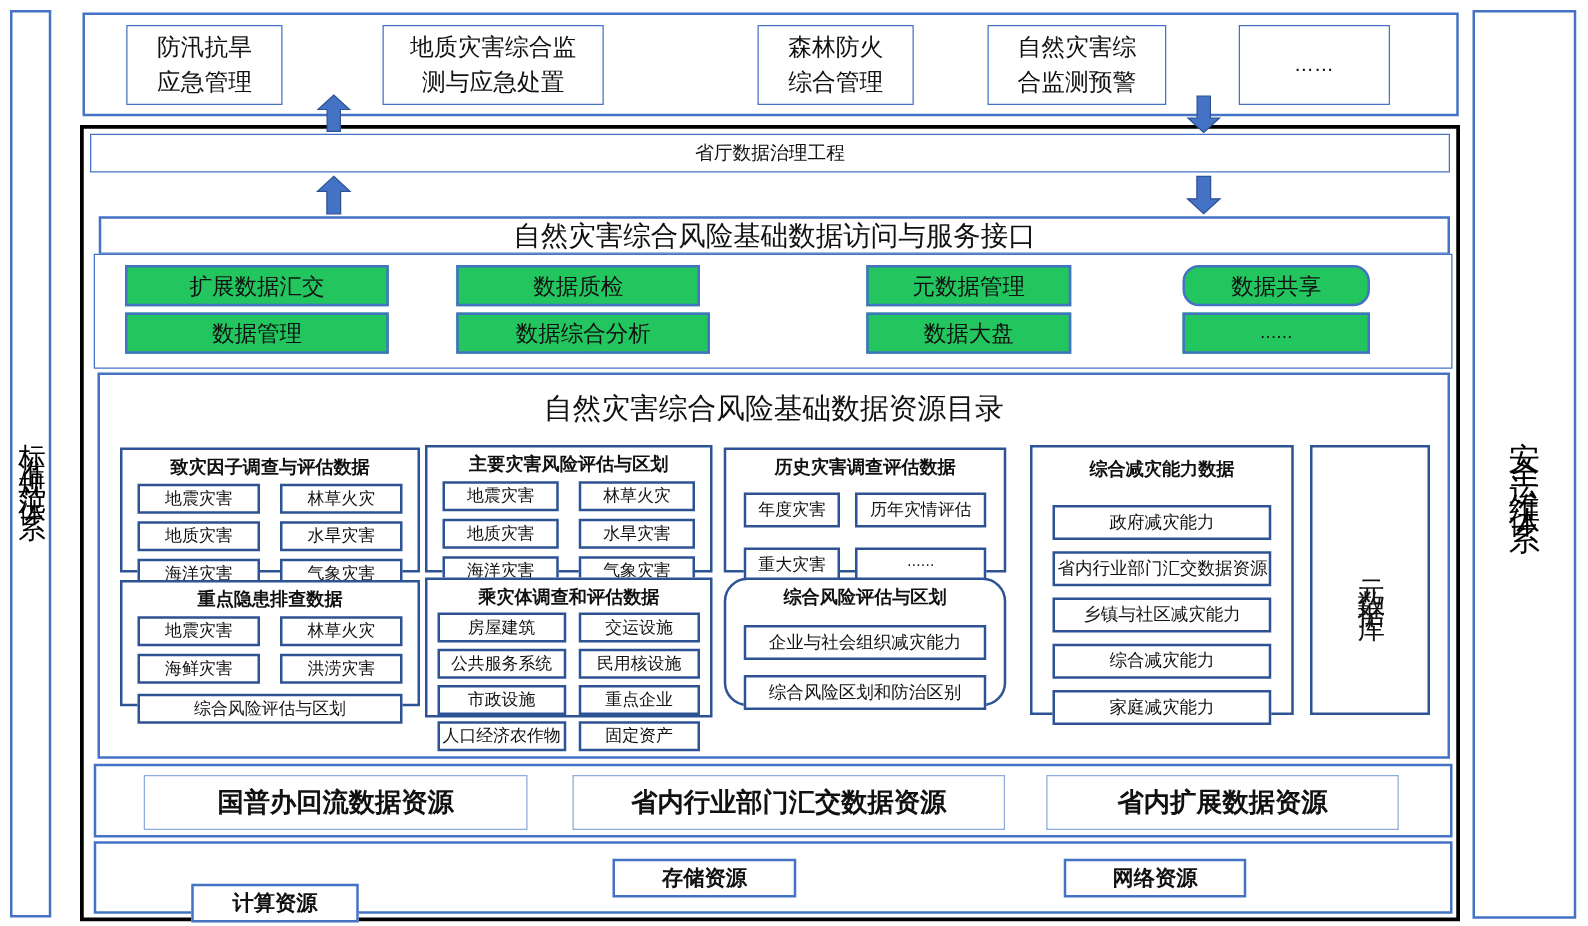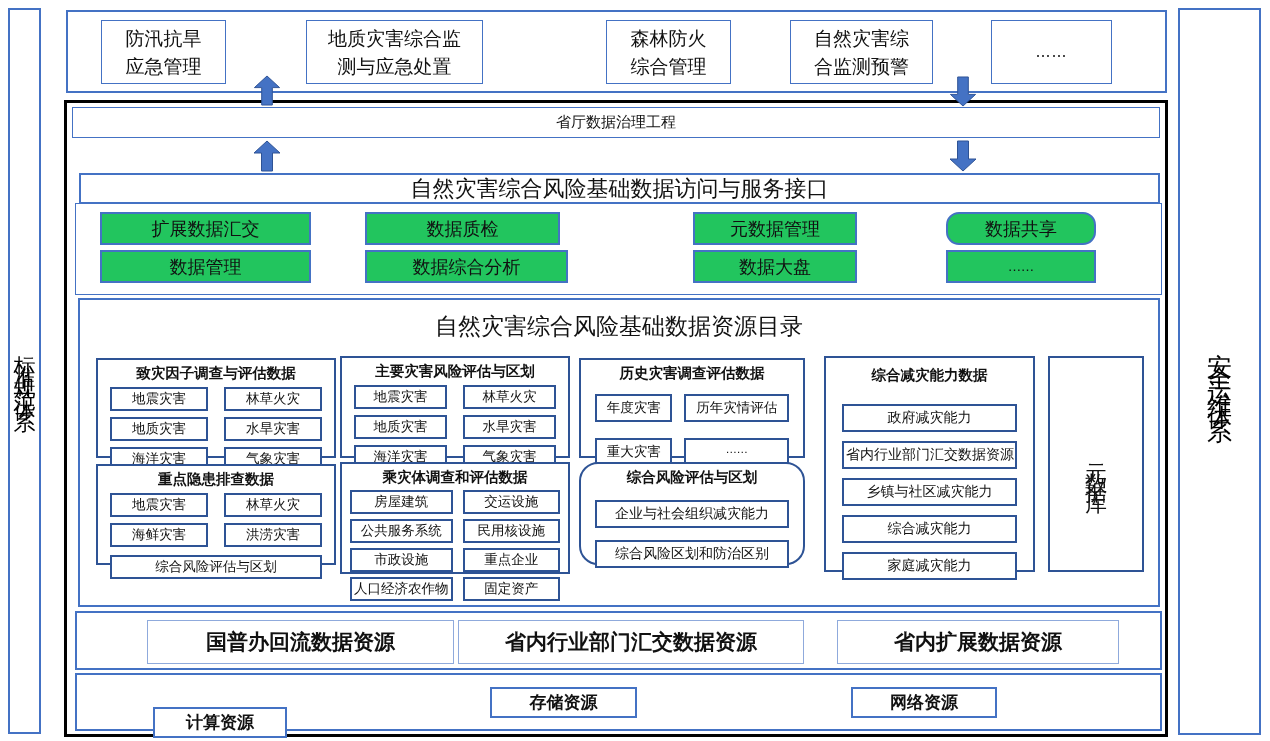--- a/index.html
+++ b/index.html
@@ -222,21 +222,21 @@
           <div class="item">家庭减灾能力</div>
         </div>
       </div>
 
       <div class="group centerflex" style="left:968px; top:56px; width:96px; height:216px;">
         <span class="vgroup-label">元数据库</span>
       </div>
     </div>
 
     <div class="section" style="left:8px; top:508px; width:1087px; height:59px; border-width:2px;">
-      <div class="srcbox" style="left:38px; width:307px;margin-left:32px;">
+      <div class="srcbox" style="left:38px; width:307px;">
         <span>国普办回流数据资源</span>
       </div>
       <div class="srcbox" style="left:381px; width:346px;">
         <span>省内行业部门汇交数据资源</span>
       </div>
       <div class="srcbox" style="left:760px; width:282px;">
         <span>省内扩展数据资源</span>
       </div>
     </div>
 

